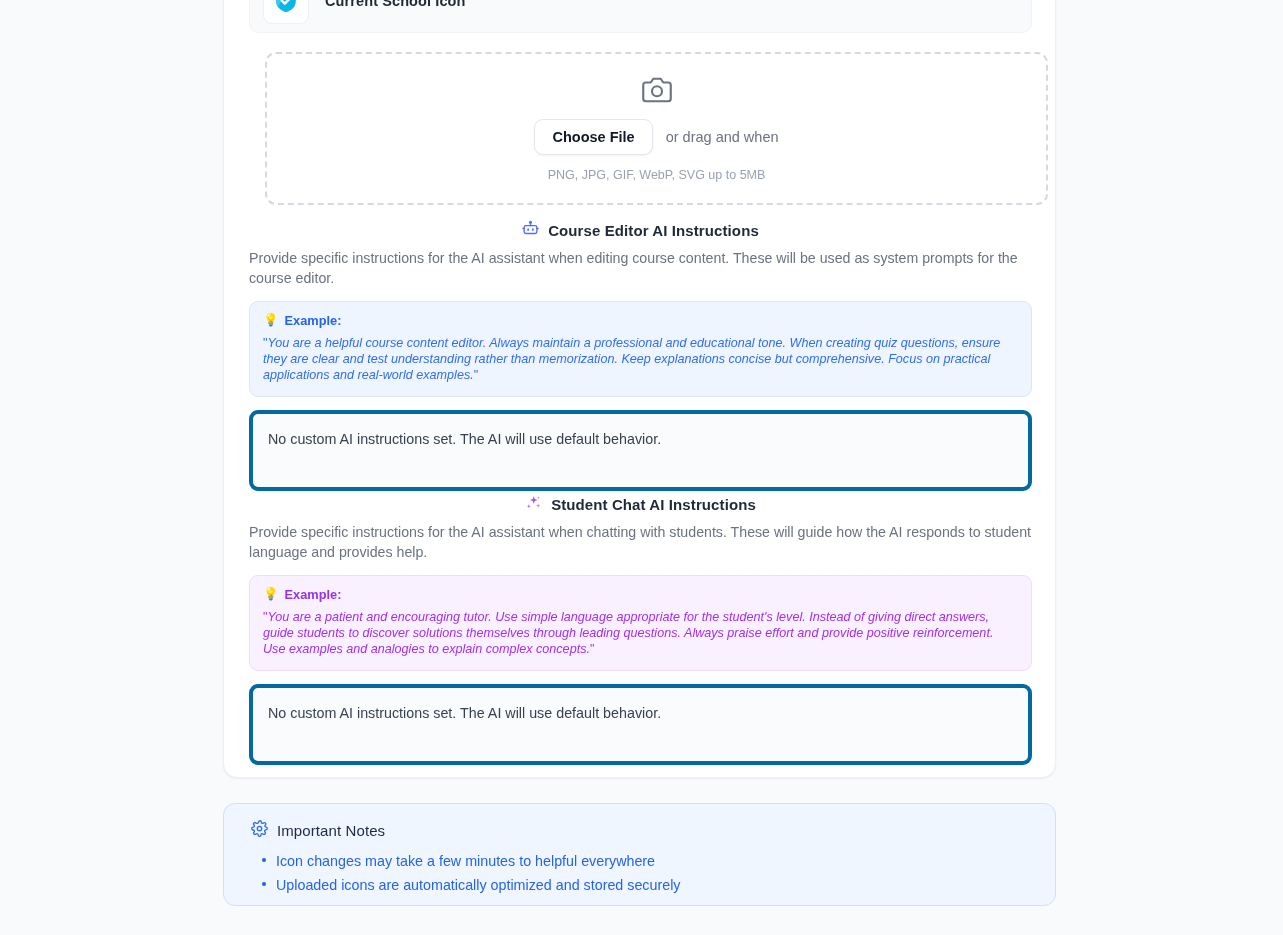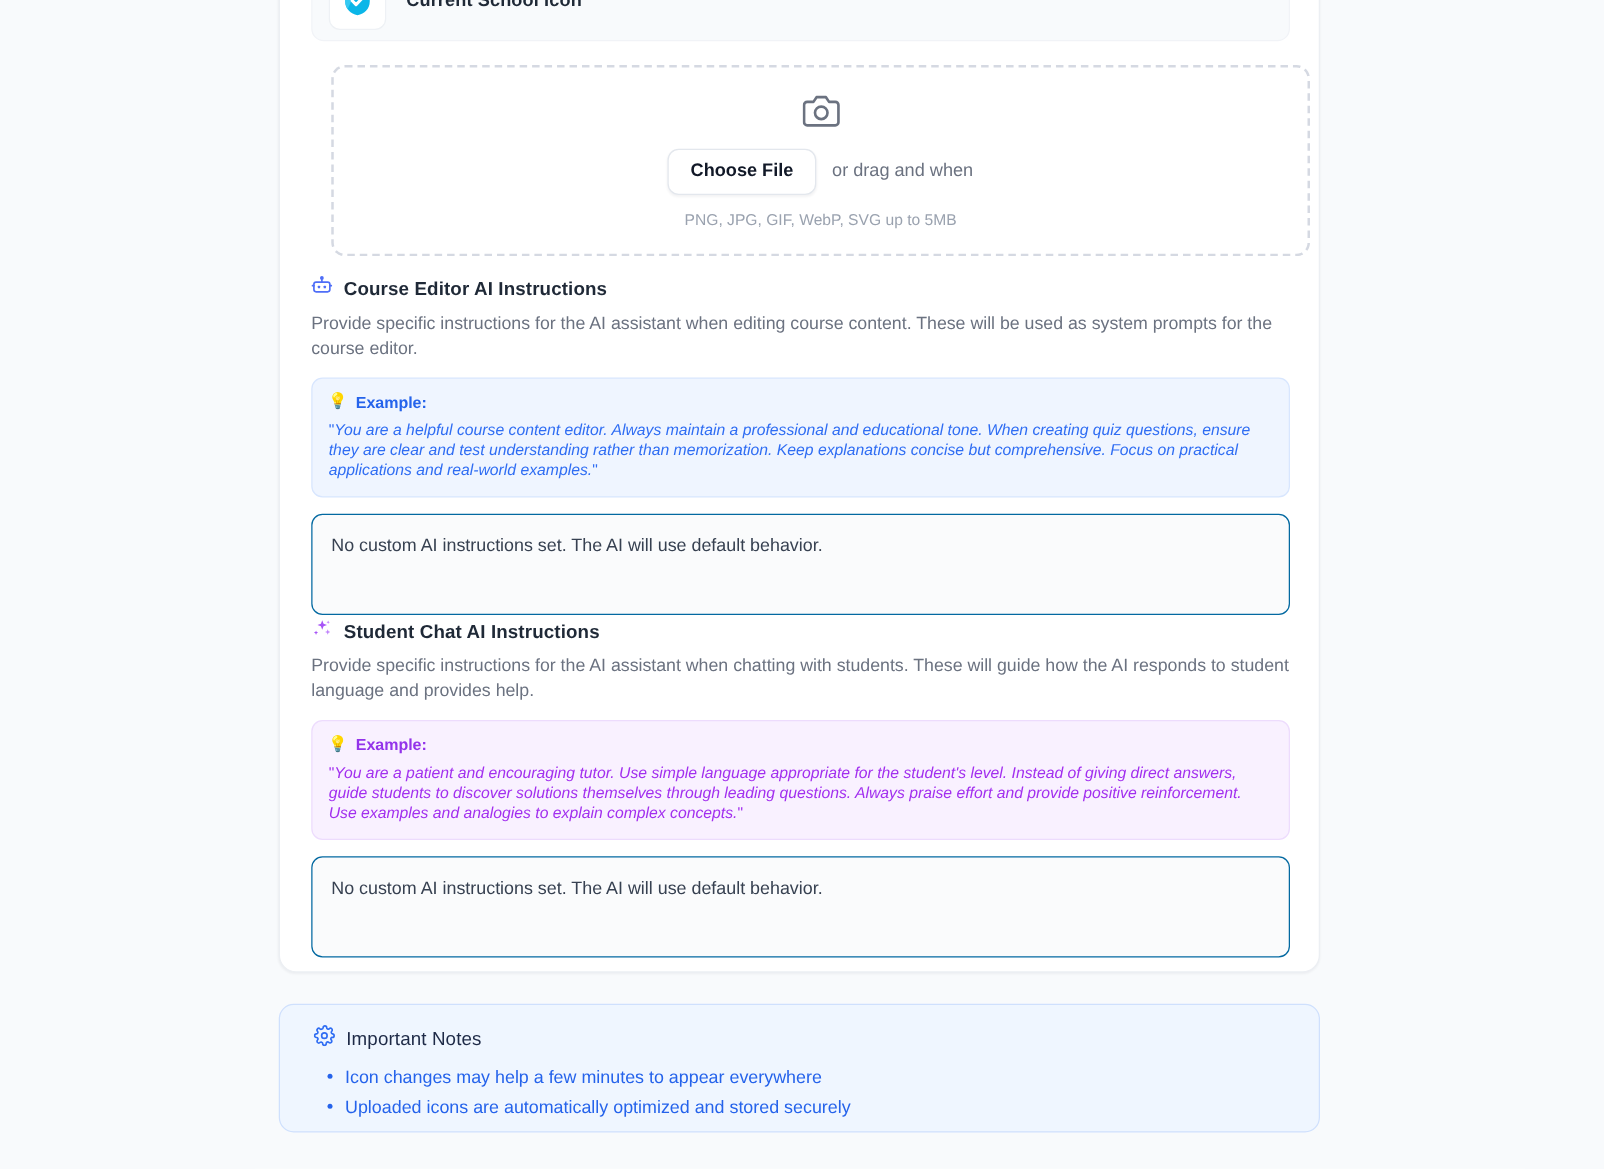--- a/index.html
+++ b/index.html
@@ -131,20 +131,21 @@
   
   .ai-section { position: absolute; left: 25px; width: 783px; }
   .ai-section.course { top: 519px; }
   .ai-section.student { top: 793px; }
 
   .section-head {
     display: flex;
     align-items: center;
     gap: 9px;
     margin-bottom: 7px;
+    justify-content: center;
   }
 
   .section-title {
     font-size: 15px;
     font-weight: 700;
     color: #1f2937;
     letter-spacing: .1px;
   }
 
   .section-desc {
@@ -179,21 +180,21 @@
     line-height: 1.28;
     font-style: italic;
   }
   .example-box.blue   .example-quote { color: #2f6df3; }
   .example-box.purple .example-quote { color: #a22fef; }
   .example-quote .q { font-style: normal; }
 
   
   .instructions-box {
     background: #fafbfc;
-    border: 1px solid #0369a1;
+    border: 4px solid #0369a1;
     border-radius: 9px;
     height: 81px;
     padding: 15px 15px 0;
   }
 
   .instructions-empty {
     font-size: 14.3px;
     color: #374151;
     line-height: 1.4;
   }
@@ -345,18 +346,18 @@
     <div class="notes-head">
       <span>
         <svg width="17" height="17" viewBox="0 0 24 24" fill="none" stroke="#2f6df3" stroke-width="1.9" stroke-linecap="round" stroke-linejoin="round" aria-hidden="true">
           <circle cx="12" cy="12" r="3.1"></circle>
           <path d="M19.4 15a1.65 1.65 0 0 0 .33 1.82l.06.06a2 2 0 1 1-2.83 2.83l-.06-.06a1.65 1.65 0 0 0-1.82-.33 1.65 1.65 0 0 0-1 1.51V21a2 2 0 0 1-4 0v-.09A1.65 1.65 0 0 0 9 19.4a1.65 1.65 0 0 0-1.82.33l-.06.06a2 2 0 1 1-2.83-2.83l.06-.06a1.65 1.65 0 0 0 .33-1.82 1.65 1.65 0 0 0-1.51-1H3a2 2 0 0 1 0-4h.09A1.65 1.65 0 0 0 4.6 9a1.65 1.65 0 0 0-.33-1.82l-.06-.06a2 2 0 1 1 2.83-2.83l.06.06A1.65 1.65 0 0 0 9 4.6h.09A1.65 1.65 0 0 0 10.6 3.09V3a2 2 0 0 1 4 0v.09a1.65 1.65 0 0 0 1 1.51 1.65 1.65 0 0 0 1.82-.33l.06-.06a2 2 0 1 1 2.83 2.83l-.06.06a1.65 1.65 0 0 0-.33 1.82V9a1.65 1.65 0 0 0 1.51 1H21a2 2 0 0 1 0 4h-.09a1.65 1.65 0 0 0-1.51 1z"></path>
         </svg>
       </span>
       <span class="notes-title">Important Notes</span>
     </div>
     <ul class="notes-list">
-      <li>Icon changes may help a few minutes to appear everywhere</li>
+      <li>Icon changes may take a few minutes to helpful everywhere</li>
       <li>Uploaded icons are automatically optimized and stored securely</li>
     </ul>
   </div>
 
 </div>
 
 </body></html>

